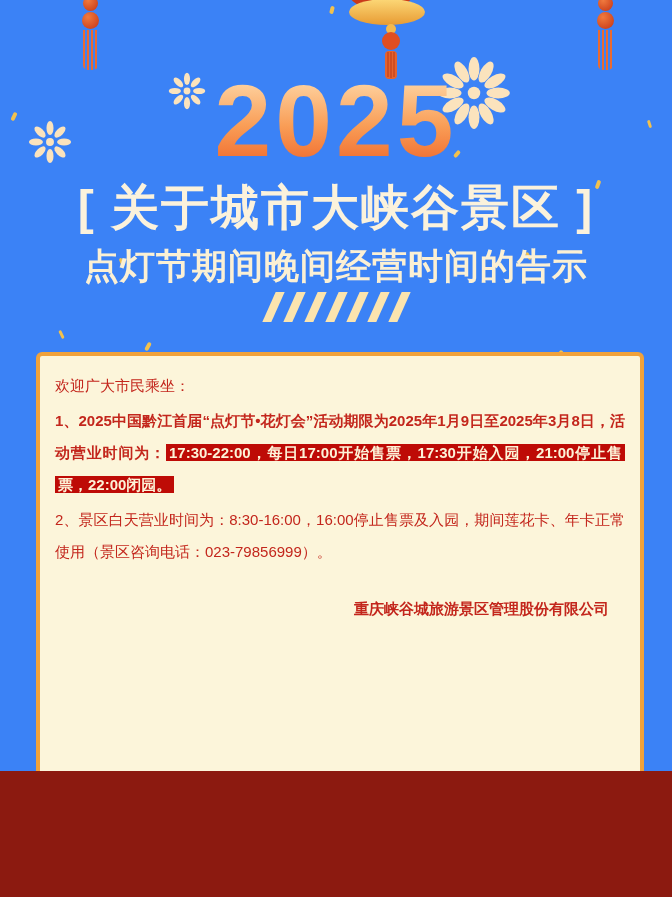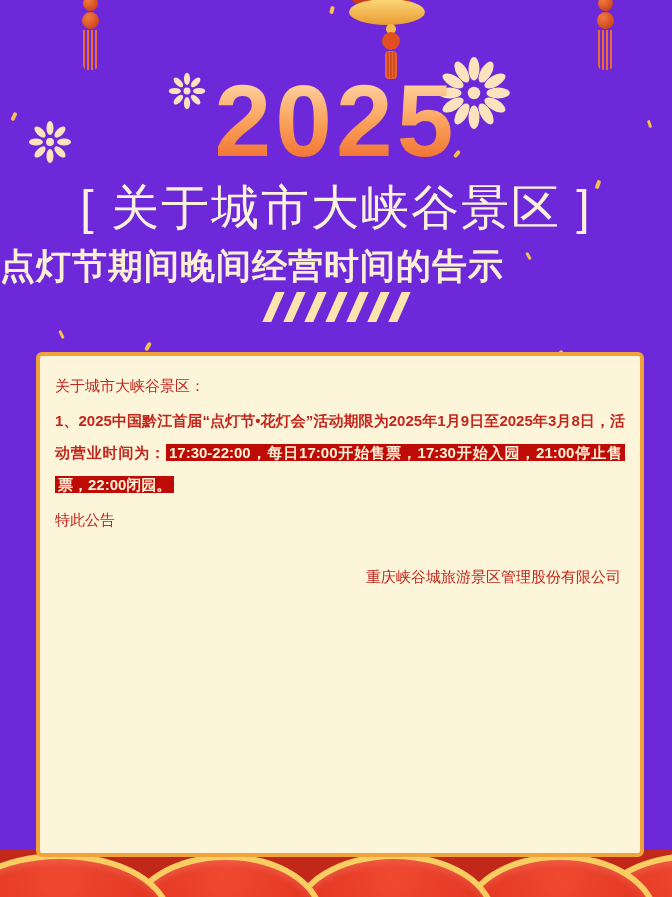--- a/index.html
+++ b/index.html
@@ -1,21 +1,21 @@
 <!DOCTYPE html>
 <html><head>
 <meta charset="utf-8">
 <style>
   * { margin:0; padding:0; box-sizing:border-box; }
   html,body { background:#8c1a10; }
   body { font-family:"Liberation Sans","DejaVu Sans",sans-serif; }
 
   .poster {
-    position:relative; width:672px; height:897px; margin:0 auto;
-    background:#6d28d9; overflow:hidden;
+    position:relative; width:672px; height:771px; margin:0 auto;
+    background:#3b82f6; overflow:hidden;
   }
 
   
   .tassel { position:absolute; width:20px; top:-4px; }
   .tassel .ball  { width:15px;height:15px;border-radius:50%;
     background:radial-gradient(circle at 35% 30%,#F07A3E,#C53314); margin:0 auto 1px; }
   .tassel .ball2 { width:17px;height:17px; }
   .tassel .strings { width:15px;height:40px;margin:0 auto;
     background:repeating-linear-gradient(90deg,#EA6A31 0 2px,rgba(234,106,49,0) 2px 4px);
     border-radius:0 0 5px 5px; }
@@ -35,24 +35,24 @@
     color:#F5803C; z-index:2;
   }
   @supports ((-webkit-background-clip:text) or (background-clip:text)) {
     .year {
       background:linear-gradient(180deg,#FFE0B3 0%,#F99D56 55%,#EE6227 100%);
       -webkit-background-clip:text; background-clip:text; color:transparent;
     }
   }
   .main-title {
     position:absolute; top:176px; left:0; width:100%; text-align:center;
-    font-size:48px; font-weight:400; letter-spacing:2px; color:#FBF2DC; z-index:3;
+    font-size:48px; font-weight:700; letter-spacing:2px; color:#FBF2DC; z-index:3;
   }
   .sub-title {
-    position:absolute; top:243px; left:0; width:100%; 
+    position:absolute; top:243px; left:0; width:100%; text-align:center;
     font-size:35px; font-weight:700; letter-spacing:1px; color:#FBF0D4; z-index:3;
   }
   .slashes {
     position:absolute; top:292px; left:0; width:100%; height:32px;
     display:flex; justify-content:center; gap:12px; z-index:3;
   }
   .slash { width:9px; height:30px; background:#FBE4AE; transform:skewX(-24deg); }
 
   
   .card {
@@ -61,21 +61,21 @@
     padding:14px 15px; z-index:5;
     color:#C3261C; font-size:15px; line-height:32px; text-align:justify;
   }
   .card p { margin:0 0 3px 0; }
   .card .bold { font-weight:700; }
   .hl {
     background:#BE0B06; color:#FDF3D8; font-weight:700;
     padding:0 3px; -webkit-box-decoration-break:clone; box-decoration-break:clone;
   }
   .sig-block { margin-top:25px; text-align:right; }
-  .sig-block p { margin:4px; }
+  .sig-block p { margin:16px;font-weight:bold; }
 
   
   .bottom-strip {
     position:absolute; left:0; top:850px; width:672px; height:47px;
     background:#C2281A; overflow:hidden; z-index:1;
   }
   .scallop {
     position:absolute; border:6px solid #F8CE62; border-radius:50%;
     background:radial-gradient(circle at 50% 15%,#EF4A30 0%,#E23420 70%);
     box-shadow:inset 0 4px 6px rgba(255,255,255,.12);
@@ -183,23 +183,23 @@
     <div class="slash"></div>
     <div class="slash"></div>
     <div class="slash"></div>
     <div class="slash"></div>
     <div class="slash"></div>
     <div class="slash"></div>
     <div class="slash"></div>
   </div>
 
   <div class="card">
-    <p>关于城市大峡谷景区：</p>
+    <p>欢迎广大市民乘坐：</p>
     <p class="bold"><span>1、2025中国黔江首届“点灯节•花灯会”活动期限为2025年1月9日至2025年3月8日，活动营业时间为：</span><span class="hl">17:30-22:00，每日17:00开始售票，17:30开始入园，21:00停止售票，22:00闭园。</span></p>
-    <p>特此公告</p>
+    <p>2、景区白天营业时间为：8:30-16:00，16:00停止售票及入园，期间莲花卡、年卡正常使用（景区咨询电话：023-79856999）。</p>
     <div class="sig-block">
       <p>重庆峡谷城旅游景区管理股份有限公司</p>
     </div>
   </div>
 
   <div class="bottom-strip">
     <div class="scallop" style="left:-52px;top:3px;width:224px;height:132px;z-index:5;">
         <i class="a1"></i>
         <i class="a2"></i>
       </div>

